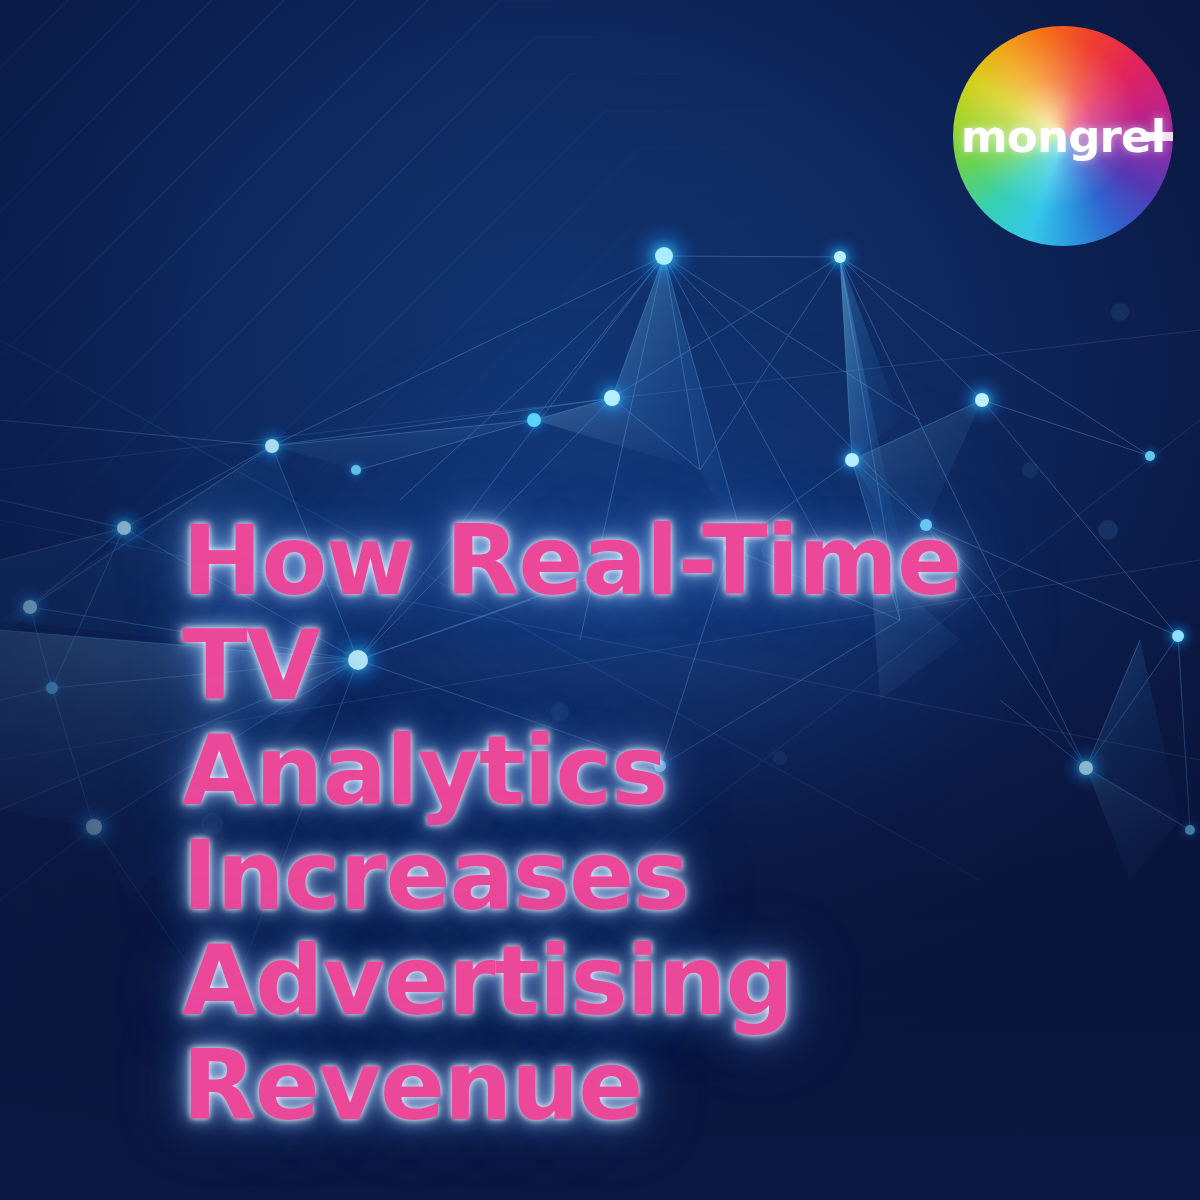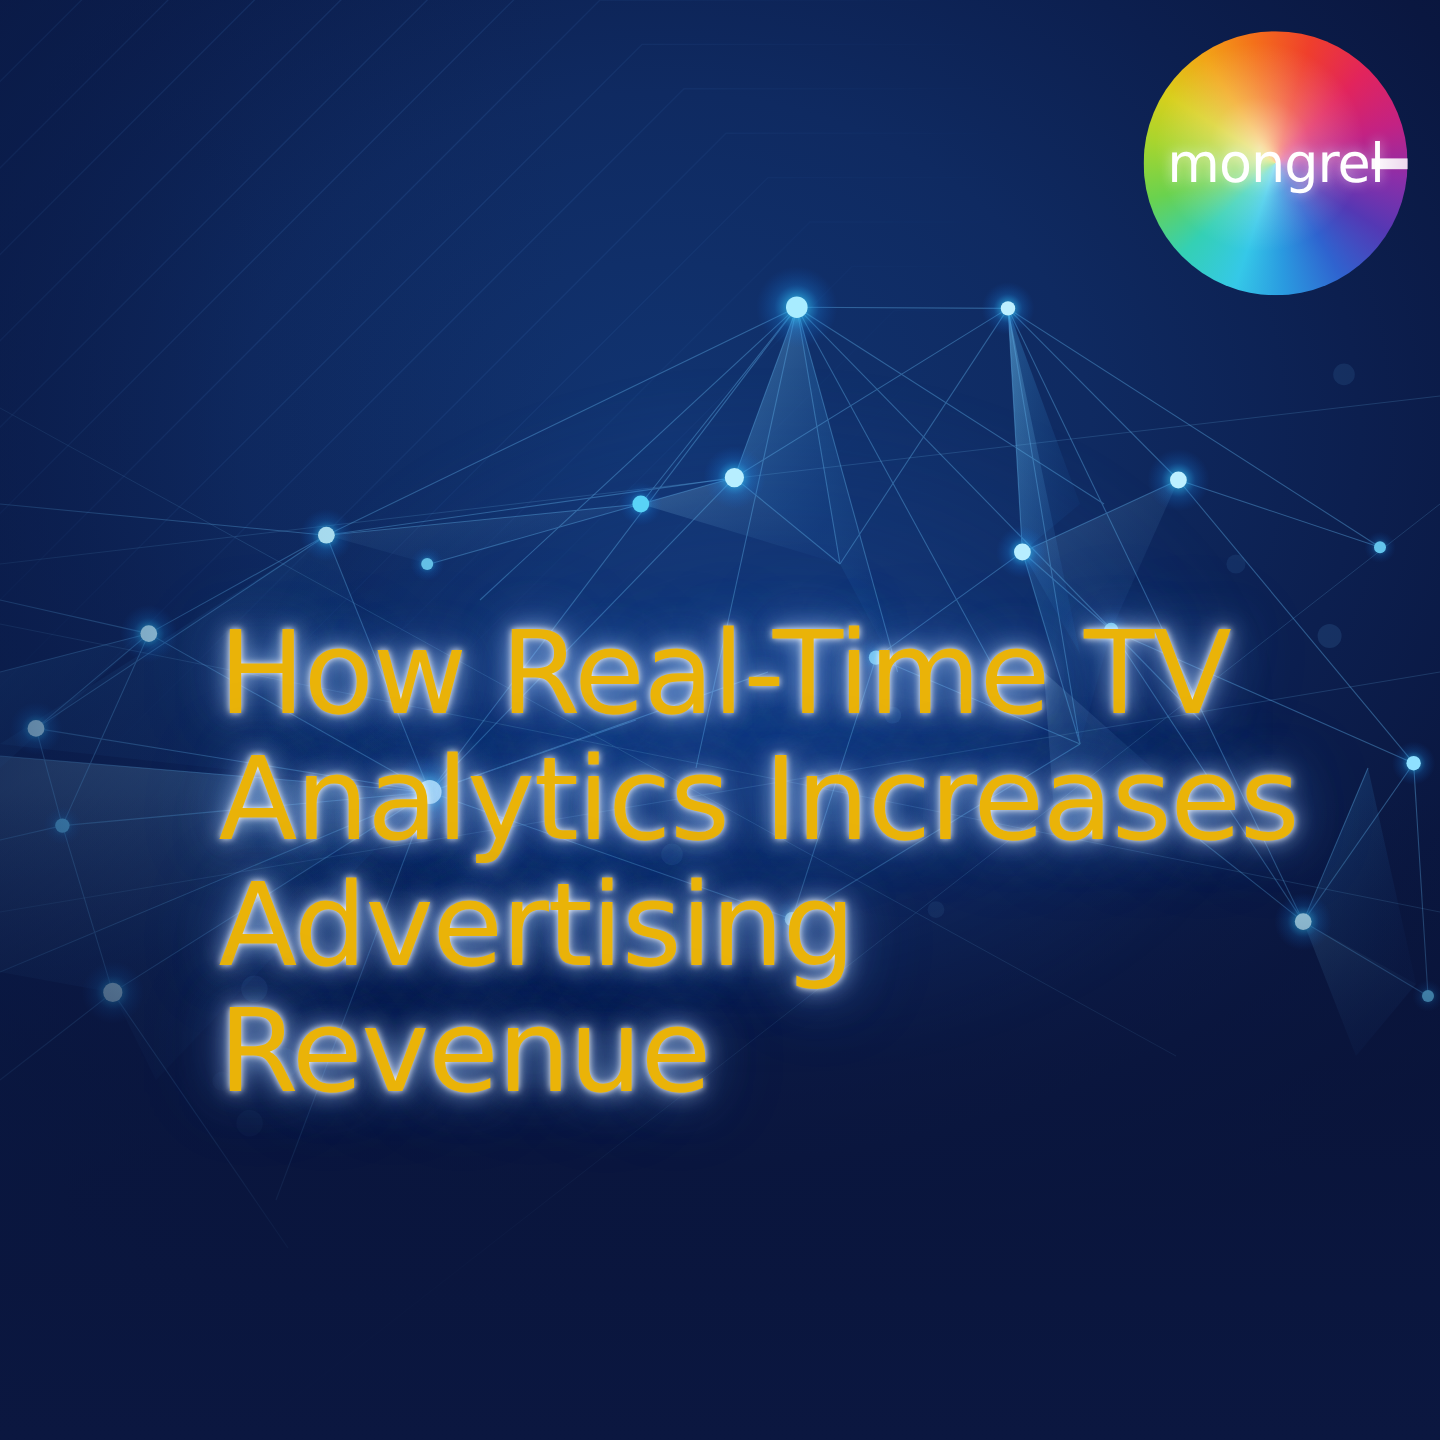--- a/index.html
+++ b/index.html
@@ -69,24 +69,24 @@
     inset: 0;
   }
   .net svg { display: block; }
 
   
   .title {
     position: absolute;
     left: 182px;
     top: 445px;
     width: 900px;
-    color: #eab308;
+    color: #ec4899;
     font-family: "DejaVu Sans", "Liberation Sans", sans-serif;
     font-size: 96px;
-    font-weight: 400;
+    font-weight: 700;
     line-height: 105px;
     letter-spacing: -1.2px;
     text-shadow:
       0 0 6px rgba(255,255,255,0.95),
       0 0 18px rgba(185,215,255,0.85),
       0 0 38px rgba(110,170,255,0.62),
       0 0 72px rgba(60,130,235,0.42);
     white-space: pre-line;
   }
 
@@ -122,21 +122,21 @@
         #35c8e8 360deg);
   }
   .logo-text {
     position: absolute;
     left: 0; right: 0;
     top: 88px;
     text-align: center;
     color: #ffffff;
     font-family: "DejaVu Sans", "Liberation Sans", sans-serif;
     font-size: 45px;
-    font-weight: 400;
+    font-weight: 700;
     letter-spacing: -0.8px;
     line-height: 45px;
     text-shadow: 0 0 10px rgba(255,255,255,0.55);
     z-index: 3;
   }
   .logo-bar {
     position: absolute;
     left: 190px;
     top: 106px;
     width: 30px;

